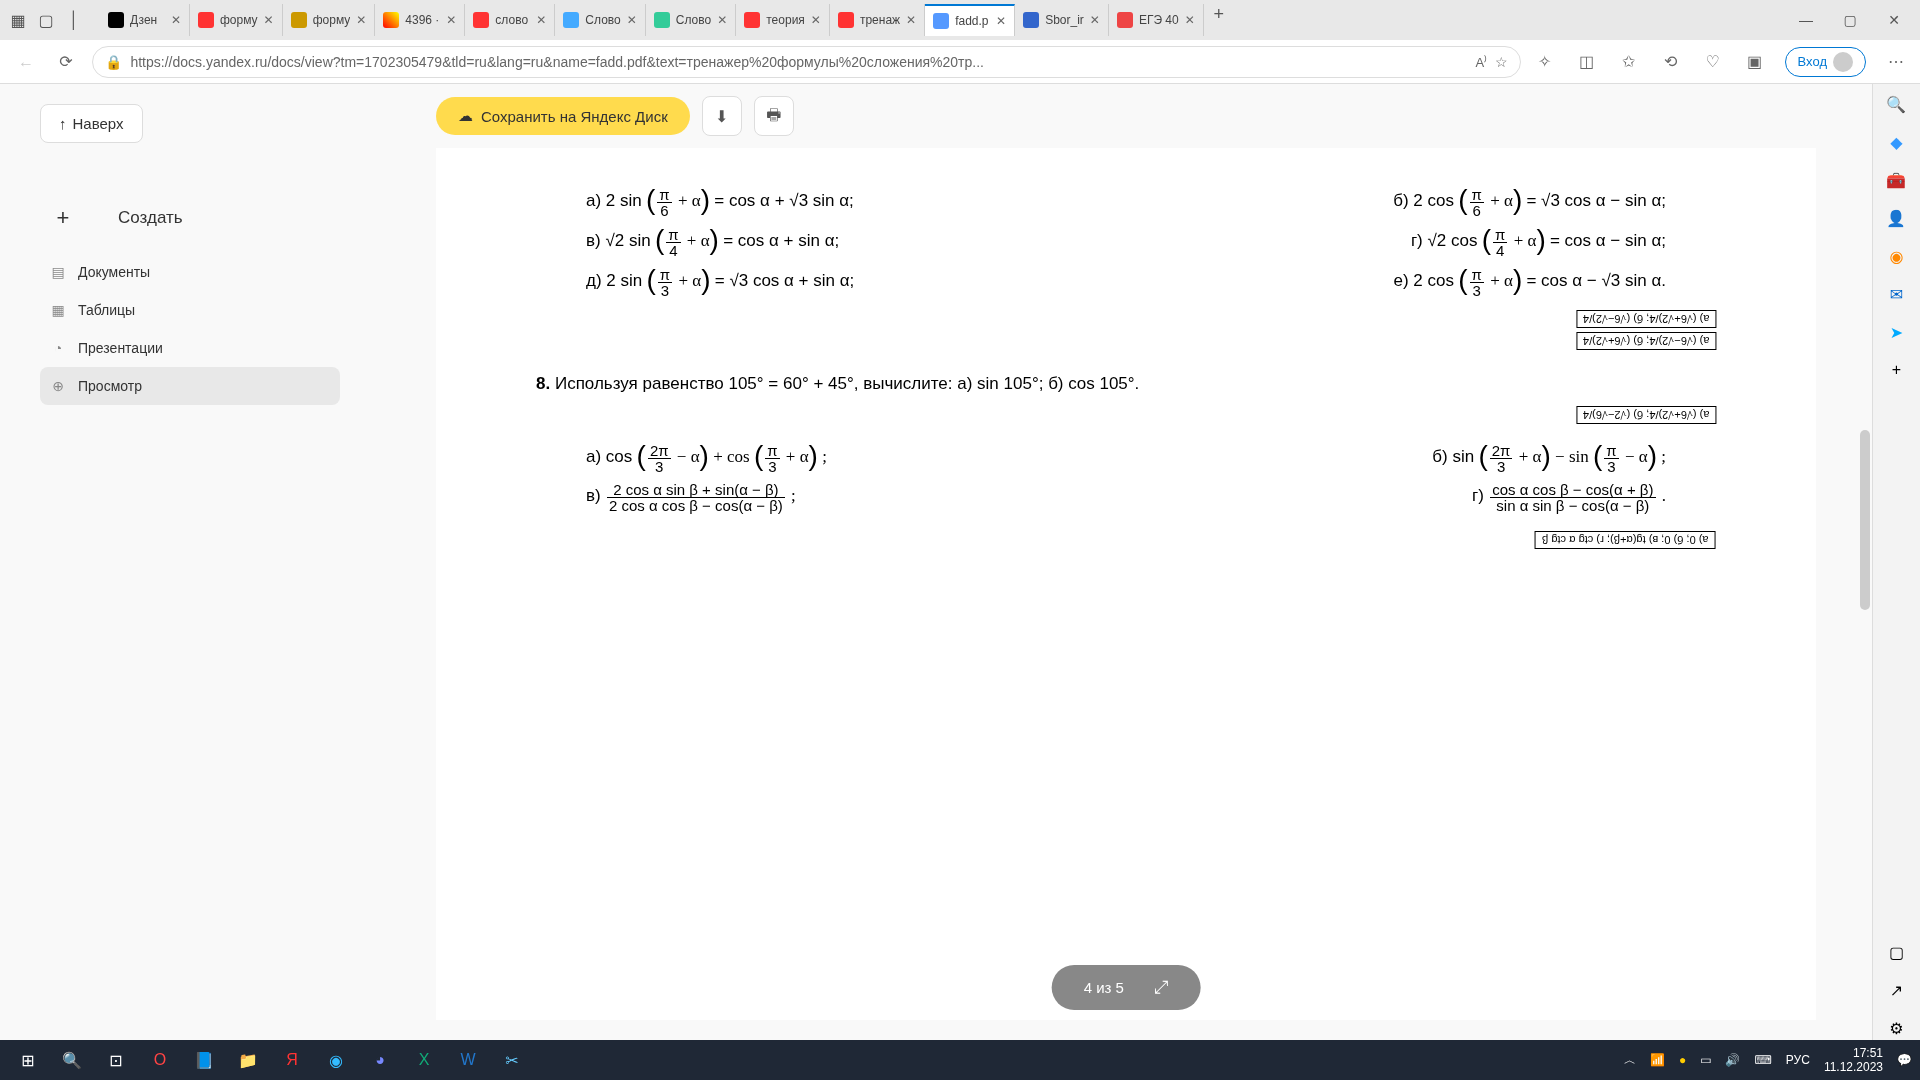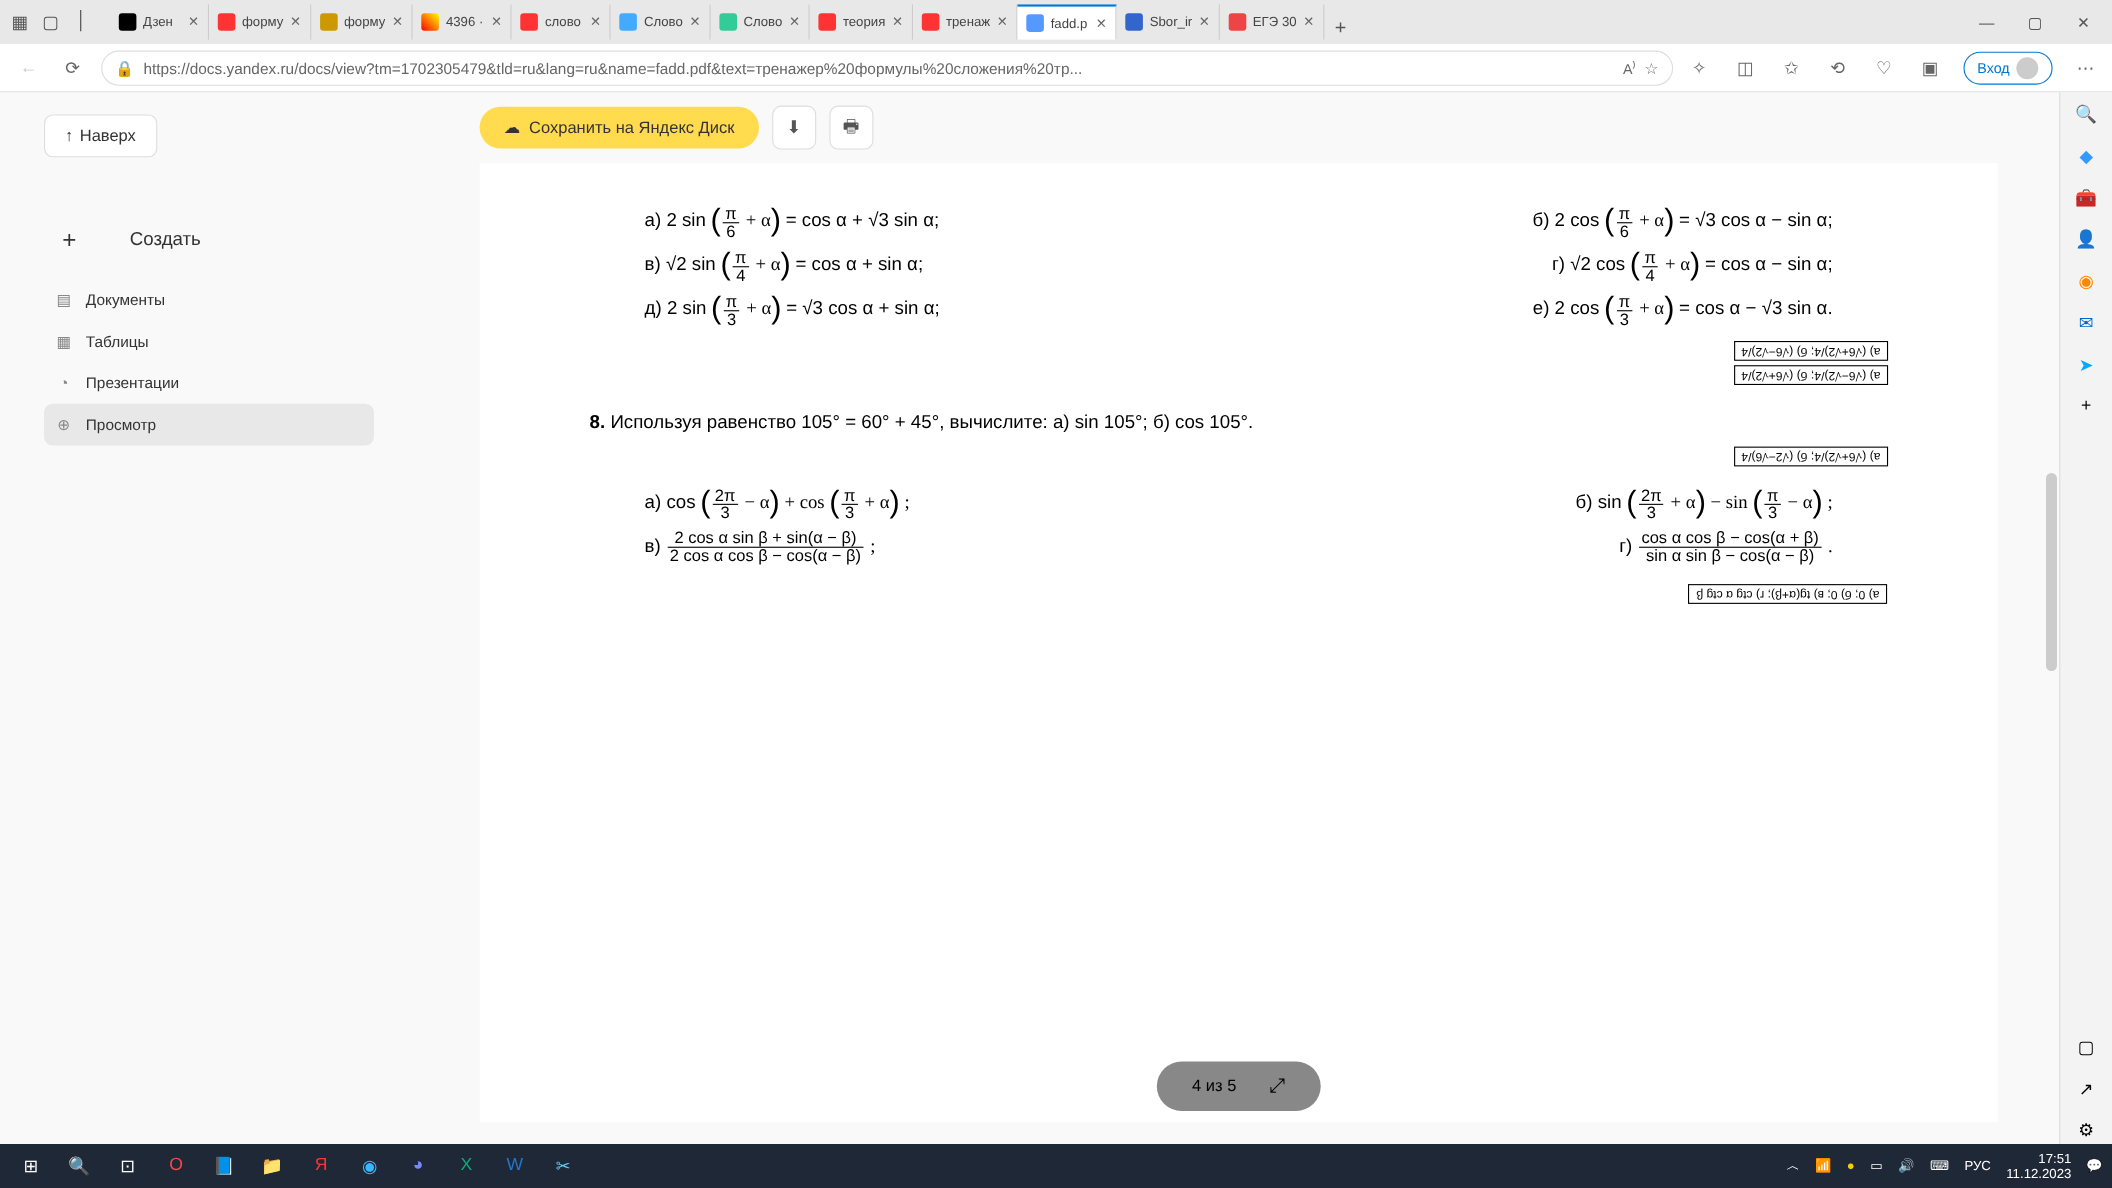--- a/index.html
+++ b/index.html
@@ -2,21 +2,21 @@
 <html><head>
 <meta charset="utf-8">
 <style>
   * { box-sizing: border-box; margin: 0; padding: 0; font-family: 'Segoe UI', Arial, sans-serif; }
   body { background: #f0f0f0; overflow: hidden; width: 1920px; height: 1080px; position: relative; }
 
   
   .titlebar { height: 40px; background: #e8e8e8; display: flex; align-items: center; justify-content: space-between; padding: 0 8px; }
   .titlebar-left { display: flex; align-items: center; gap: 8px; }
   .titlebar-icon { width: 20px; height: 20px; display: flex; align-items: center; justify-content: center; color: #555; }
-  .tabs { display: flex; align-items: flex-end; height: 100%; margin-left: 8px; }
+  .tabs { display: flex; align-items: flex-start; height: 100%; margin-left: 8px; }
   .tab { display: flex; align-items: center; height: 32px; padding: 0 8px; border-right: 1px solid #ccc; font-size: 12px; color: #444; gap: 6px; min-width: 90px; max-width: 130px; }
   .tab.active { background: #fff; border-top: 2px solid #0078d4; }
   .tab-favicon { width: 16px; height: 16px; background: #ddd; border-radius: 3px; flex-shrink: 0; }
   .tab-title { white-space: nowrap; overflow: hidden; text-overflow: ellipsis; flex: 1; }
   .tab-close { font-size: 12px; color: #666; flex-shrink: 0; cursor: pointer; }
   .tab-add { width: 30px; display: flex; align-items: center; justify-content: center; font-size: 18px; color: #555; }
   .win-controls { display: flex; gap: 24px; padding-right: 8px; }
   .win-btn { width: 20px; height: 20px; display: flex; align-items: center; justify-content: center; color: #555; font-size: 14px; }
 
   
@@ -58,21 +58,21 @@
   .frac { display: inline-block; text-align: center; vertical-align: middle; font-size: 15px; line-height: 1; padding: 0 2px; }
   .frac .n { display: block; border-bottom: 1px solid #000; padding: 0 2px; }
   .frac .d { display: block; padding: 0 2px; }
   .lp { font-size: 28px; vertical-align: middle; position: relative; top: -2px; }
 
   .task { margin: 24px 0 8px 0; }
   .task-num { font-weight: bold; }
   .answer-box { float: right; border: 1px solid #000; padding: 2px 6px; font-size: 11px; margin-top: 4px; transform: scaleY(-1) scaleX(-1); }
   .clear { clear: both; }
 
-  .page-indicator { position: absolute; bottom: 30px; left: 50%; transform: translateX(-50%); background: #888; color: #000000; border-radius: 24px; padding: 12px 32px; font-size: 15px; display: flex; align-items: center; gap: 30px; }
+  .page-indicator { position: absolute; bottom: 30px; left: 50%; transform: translateX(-50%); background: #888; color: #ffffff; border-radius: 24px; padding: 12px 32px; font-size: 15px; display: flex; align-items: center; gap: 30px; }
   .expand { font-size: 18px; }
 
   
   .right-rail { width: 48px; background: #f3f3f3; display: flex; flex-direction: column; align-items: center; padding-top: 8px; gap: 14px; border-left: 1px solid #ddd; }
   .rail-icon { width: 24px; height: 24px; display: flex; align-items: center; justify-content: center; font-size: 16px; }
 
   
   .scrollbar { position: absolute; right: 48px; top: 0; width: 14px; height: 100%; background: transparent; }
   .scroll-thumb { position: absolute; right: 2px; width: 10px; height: 180px; background: #ccc; border-radius: 5px; top: 430px; }
 
@@ -142,21 +142,21 @@
           <span class="tab-title">fadd.p</span>
           <span class="tab-close">✕</span>
         </div>
       <div class="tab">
           <span class="tab-favicon" style="background:#36c"></span>
           <span class="tab-title">Sbor_ir</span>
           <span class="tab-close">✕</span>
         </div>
       <div class="tab">
           <span class="tab-favicon" style="background:#e44"></span>
-          <span class="tab-title">ЕГЭ 30</span>
+          <span class="tab-title">ЕГЭ 40</span>
           <span class="tab-close">✕</span>
         </div>
       <div class="tab-add">+</div>
     </div>
   </div>
   <div class="win-controls">
     <div class="win-btn">—</div>
     <div class="win-btn">▢</div>
     <div class="win-btn">✕</div>
   </div>

